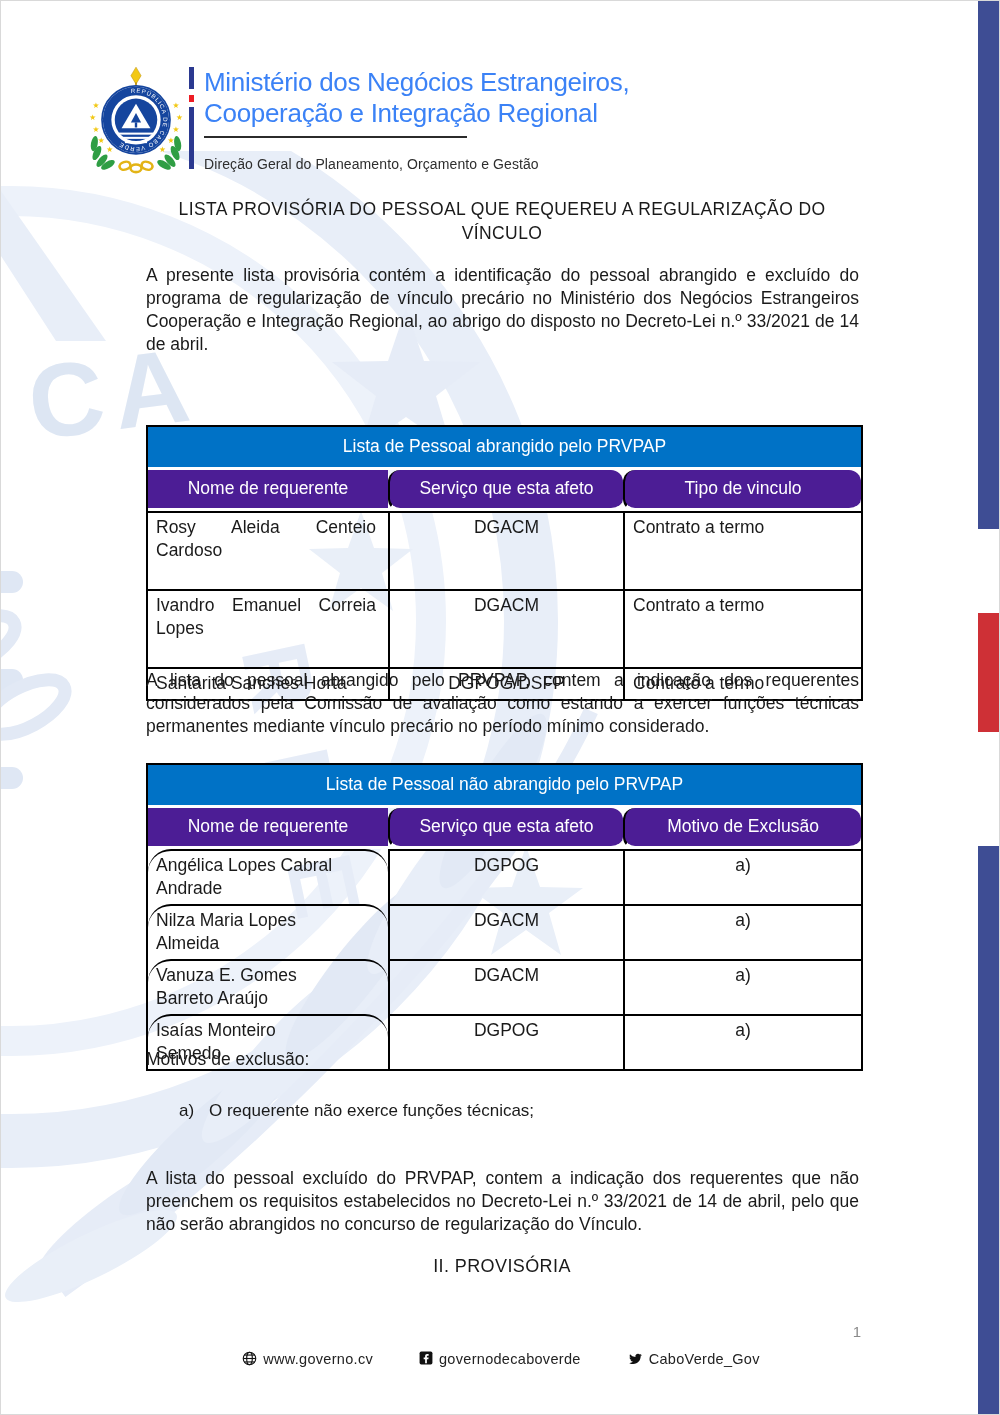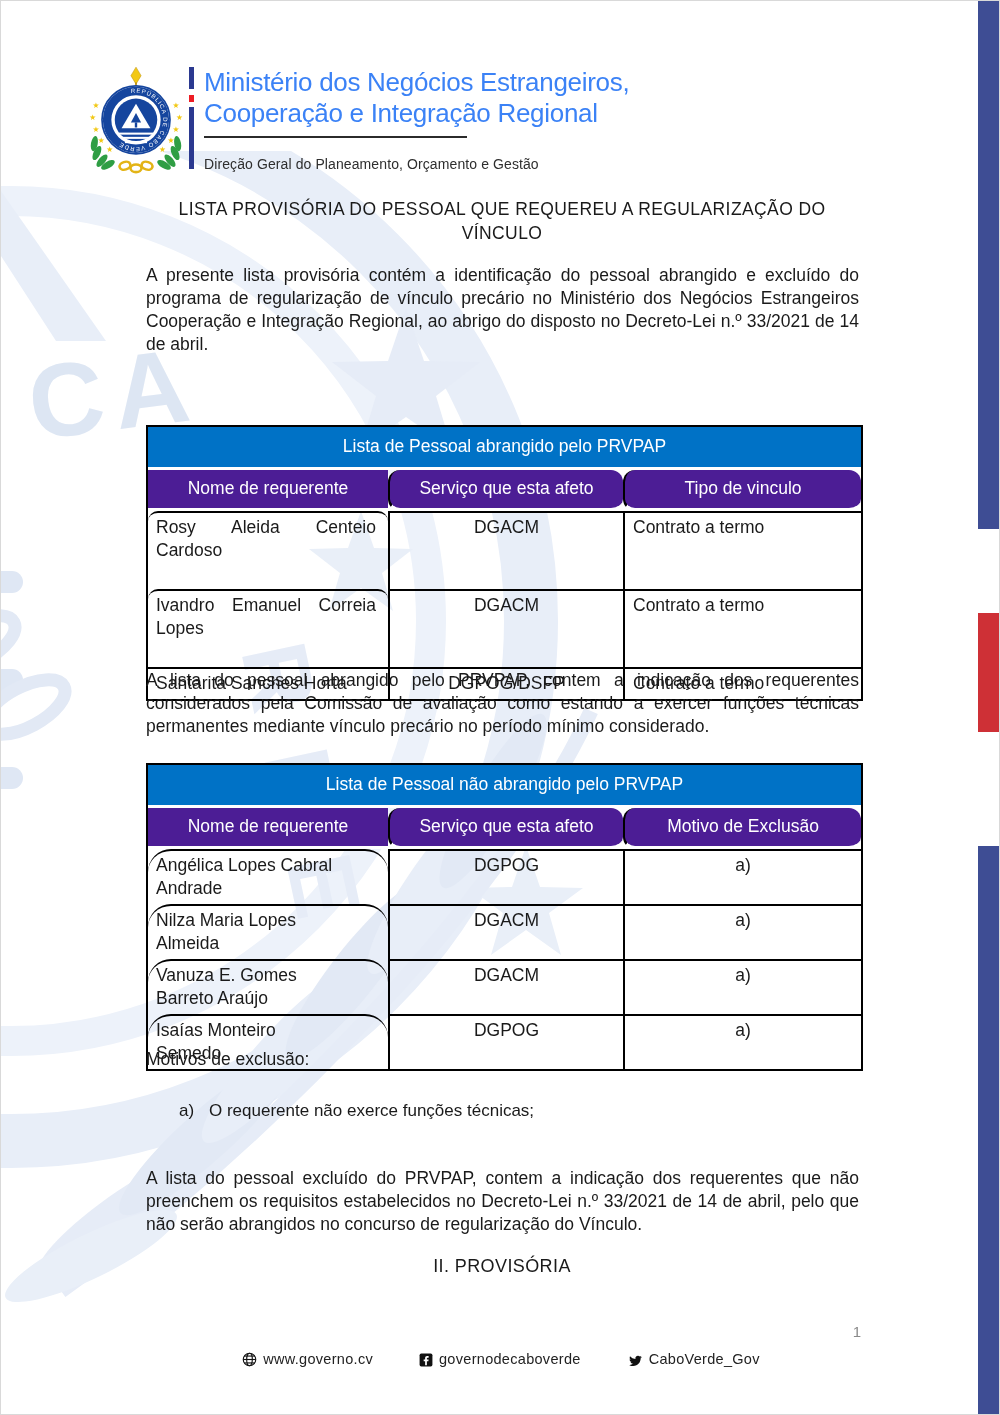--- a/index.html
+++ b/index.html
@@ -43,41 +43,41 @@
   td.t-title { background:#0072c6; color:#fff; text-align:center; padding:8px 4px 9px;
                border-bottom:3px solid #fff; }
   td.t-head  { background:#4c1d95; color:#fff; text-align:center; padding:7px 4px 8px;
                border-bottom:3px solid #fff; }
   td.t-head + td.t-head { border-left:2px solid #000;border-radius:12px; }
   td.t-cell { background:transparent; border-top:2px solid #000; padding:3px 8px 4px;
               vertical-align:top; }
   td.t-cell + td.t-cell { border-left:2px solid #000; }
   tr.first-body td.t-cell { border-top:2px solid #000; }
   .c-name  { text-align:left; }
-  #table1 .c-name.twolines { text-align:justify; padding-right:12px;border-radius:10px; }
+  #table1 .c-name.twolines { text-align:justify; padding-right:12px; }
   #table1 .c-name.twolines::after { content:""; display:inline-block; width:100%; }
   #table2 .c-name { padding-right:52px;border-radius:23px; }
   .c-svc   { text-align:center; }
   .c-left  { text-align:left; }
   .c-ctr   { text-align:center; }
   .pad2 { height:48px; }
   
   #motivos { position:absolute; left:145px; top:1048px; font-size:17.5px; z-index:1; }
   #item-a  { position:absolute; left:178px; top:1100px; font-size:17px; z-index:1; }
   #item-a .mk { display:inline-block; width:30px; }
   
   #section-heading { position:absolute; left:143px; top:1255px; width:716px; text-align:center;
                      font-size:18px; letter-spacing:0.4px; z-index:1; }
   
   #page-number { position:absolute; left:800px; top:1322px; width:60px; text-align:right;
                  font-size:15px; color:#8a8a8a; z-index:1; }
   .footer { position:absolute; left:0; top:1350px; width:1000px; display:flex;
             justify-content:center; gap:46px; align-items:center; z-index:1;
             font-size:14.5px; color:#222; letter-spacing:0.3px; }
-  .footer .f-item { display:inline-flex; align-items:flex-end; gap:6px; }
+  .footer .f-item { display:inline-flex; align-items:flex-start; gap:6px; }
   .footer svg { display:block; }
 </style>
 </head>
 <body>
 
 <div class="page">
 
   <svg class="watermark" width="760" height="1180" viewBox="0 0 760 1180">
     <g fill="#e2e9f5">
 

